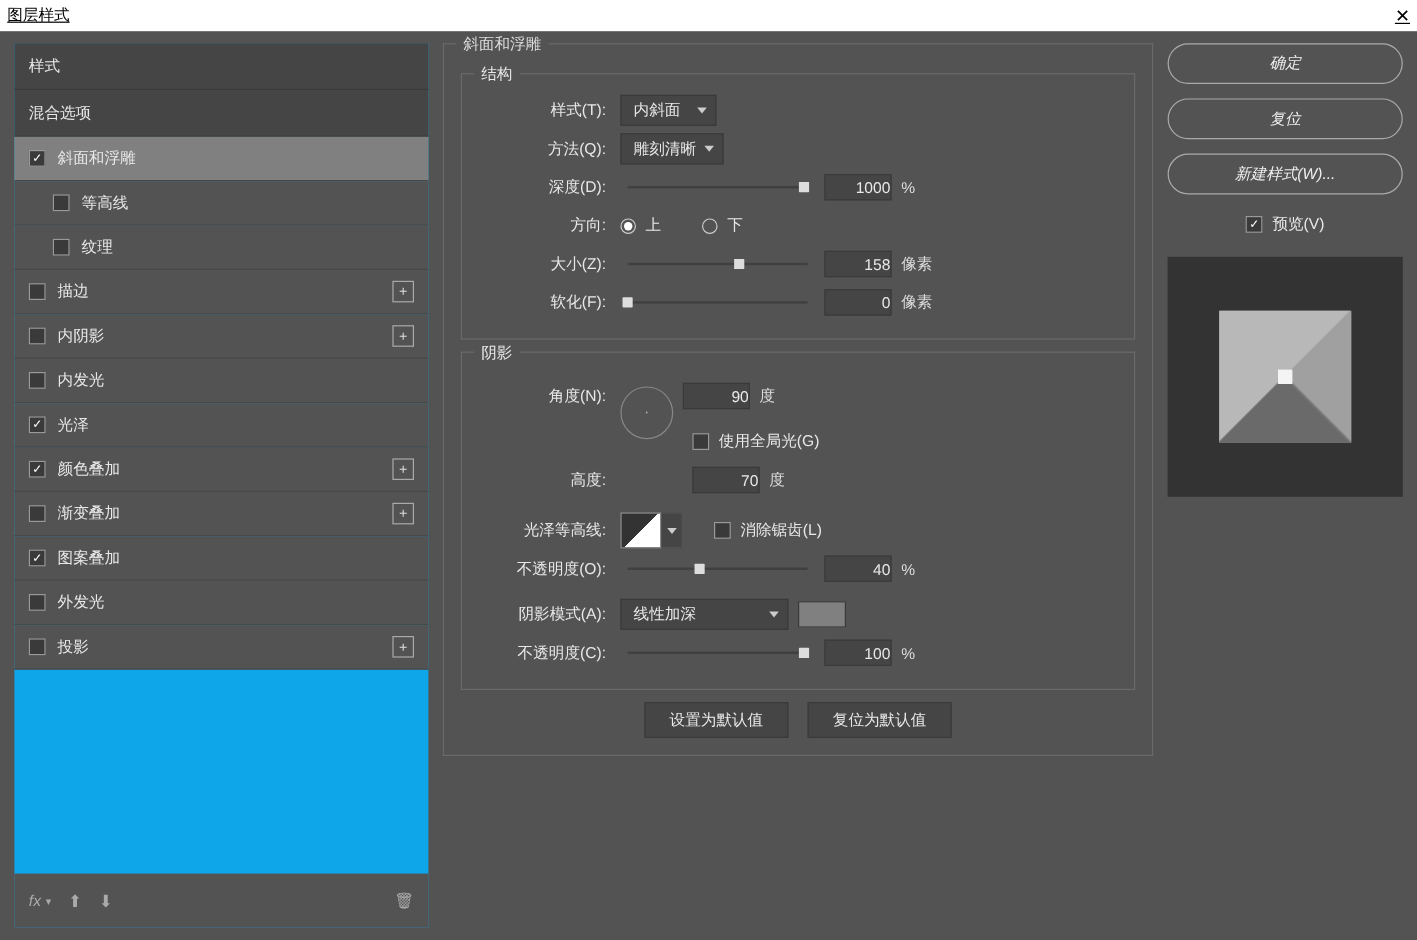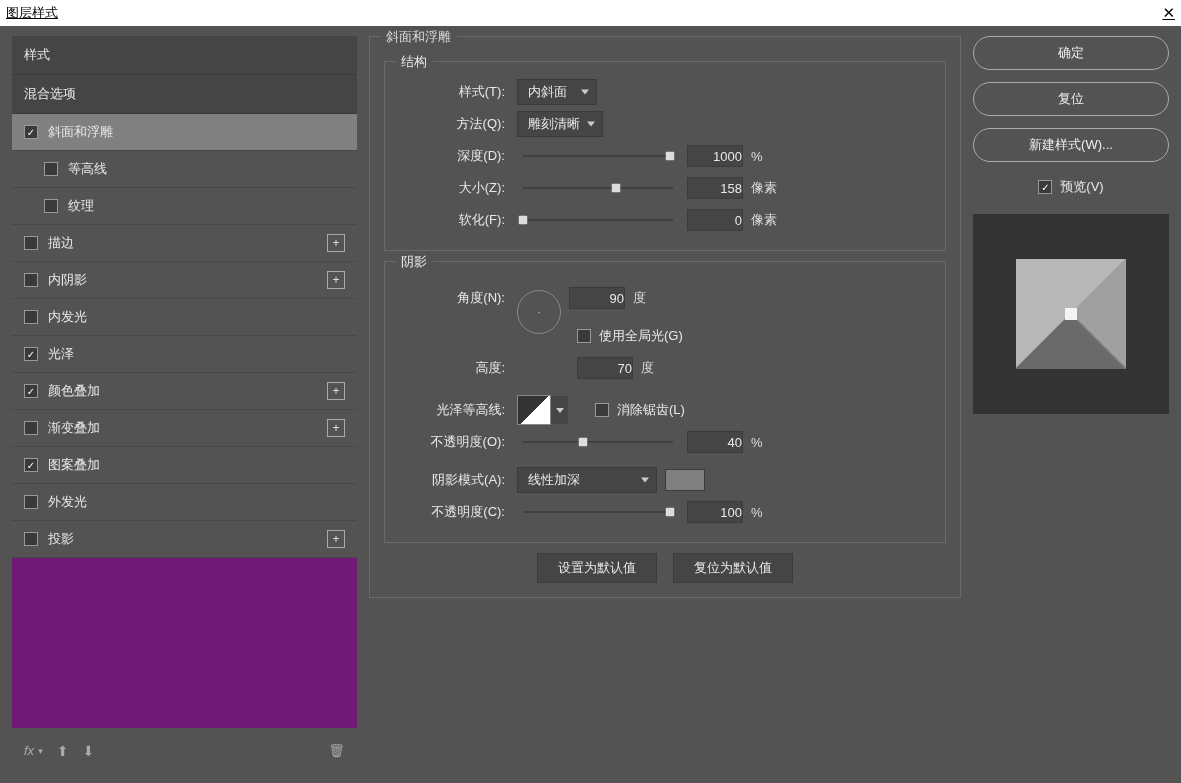--- a/index.html
+++ b/index.html
@@ -1,20 +1,20 @@
 <!DOCTYPE html>
 <html><head>
 <meta charset="utf-8">
 <style>
 * { box-sizing: border-box; margin: 0; padding: 0; }
 body { font-family: "Microsoft YaHei", Arial, sans-serif; font-size: 13px; color: #e8e8e8; background: #535353; width: 1181px; height: 783px; overflow: hidden; }
 .titlebar { height: 26px; background: #fff; color: #000; display: flex; align-items: center; padding: 0 6px; justify-content: space-between; text-decoration: underline; }
 .titlebar .close { font-size: 15px; cursor: pointer; }
 .main { display: flex; padding: 10px 12px; gap: 12px; height: calc(100% - 26px); }
-.sidebar { width: 345px; background: #701a75; display: flex; flex-direction: column; }
+.sidebar { width: 345px; background: #0ea5e9; display: flex; flex-direction: column; }
 .style-header { background: #454545; padding: 10px 12px; border-bottom: 1px solid #3a3a3a; }
 .blend-header { background: #454545; padding: 10px 12px; border-bottom: 1px solid #3a3a3a; }
 .effect-row { display: flex; align-items: center; padding: 9px 12px; background: #535353; border-bottom: 1px solid #484848; justify-content: space-between; }
 .effect-row.selected { background: #808080; }
 .effect-row.sub { padding-left: 32px; }
 .effect-row .left { display: flex; align-items: center; gap: 10px; }
 .chk { width: 14px; height: 14px; border: 1px solid #999; background: #3a3a3a; display: inline-flex; align-items: center; justify-content: center; font-size: 10px; color: #fff; }
 .chk.checked::after { content: "✓"; }
 .addbtn { width: 18px; height: 18px; border: 1px solid #aaa; display: inline-flex; align-items: center; justify-content: center; font-size: 12px; color: #ddd; }
 .footer { margin-top: auto; height: 45px; display: flex; align-items: center; padding: 0 12px; gap: 14px; color: #aaa; background: #535353; }
@@ -38,21 +38,21 @@
 .angle-dial { width: 44px; height: 44px; border: 1px solid #888; border-radius: 50%; display: inline-flex; align-items: center; justify-content: center; font-size: 11px; color: #ccc; }
 .contour { width: 34px; height: 30px; border: 1px solid #888; background: linear-gradient(135deg, #333 50%, #fff 50%); position: relative; }
 .contour-wrap { display: inline-flex; }
 .contour-btn { width: 18px; height: 30px; border: 1px solid #555; border-left: none; display: flex; align-items: center; justify-content: center; background: #454545; }
 .contour-btn::after { content: ""; border-left: 4px solid transparent; border-right: 4px solid transparent; border-top: 5px solid #ccc; }
 .colorswatch { width: 40px; height: 22px; border: 1px solid #3a3a3a; background: #454545; display: inline-block; }
 .colorswatch.gray { background: #808080; }
 .btnrow { display: flex; gap: 16px; justify-content: center; margin-top: 6px; }
 .stdbtn { background: #454545; border: 1px solid #3a3a3a; padding: 5px 20px; color: #e8e8e8; cursor: pointer; }
 .rightcol { width: 196px; display: flex; flex-direction: column; gap: 12px; }
-.pillbtn { width: 100%; border: 1px solid #aaa; border-radius: 18px; padding: 7px 0; text-align: center; color: #eee; cursor: pointer; background: #535353; }
+.pillbtn { width: 100%; border: 1px solid #aaa; border-radius: 18px; padding: 7px 0; text-align: center; color: #eee; cursor: pointer; background: #535353; font-style: italic; }
 .preview-chk { display: flex; align-items: center; gap: 8px; justify-content: center; margin-top: 4px; }
 .preview-box { width: 196px; height: 200px; background: #333; display: flex; align-items: center; justify-content: center; margin-top: 6px; }
 .pyramid { width: 110px; height: 110px; background: #888; position: relative; }
 .pyramid::before { content: ""; position: absolute; inset: 0; background:
   linear-gradient(to bottom right, #b8b8b8 0 49%, transparent 50%),
   linear-gradient(to bottom left, #a0a0a0 0 49%, transparent 50%),
   linear-gradient(to top right, #6a6a6a 0 49%, transparent 50%),
   linear-gradient(to top left, #7a7a7a 0 49%, transparent 50%); }
 .pyramid::after { content: ""; position: absolute; top: 50%; left: 50%; width: 12px; height: 12px; background: #f4f4f4; transform: translate(-50%,-50%); }
 .arrow-up, .arrow-down { font-size: 14px; }
@@ -181,20 +181,28 @@
         </div>
         <div class="row">
           <span class="label">深度(D):</span>
           <div class="slider-track">
               <div class="slider-thumb" style="left:98%"></div>
             </div>
           <input class="numbox" value="1000" style="">
           <span class="unit">%</span>
         </div>
         <div class="row">
+          <span class="label">方向:</span>
+          <span class="radio checked"></span>
+          <span>上</span>
+          <span style="width:18px"></span>
+          <span class="radio"></span>
+          <span>下</span>
+        </div>
+        <div class="row">
           <span class="label">大小(Z):</span>
           <div class="slider-track">
               <div class="slider-thumb" style="left:62%"></div>
             </div>
           <input class="numbox" value="158" style="">
           <span class="unit">像素</span>
         </div>
         <div class="row">
           <span class="label">软化(F):</span>
           <div class="slider-track">

